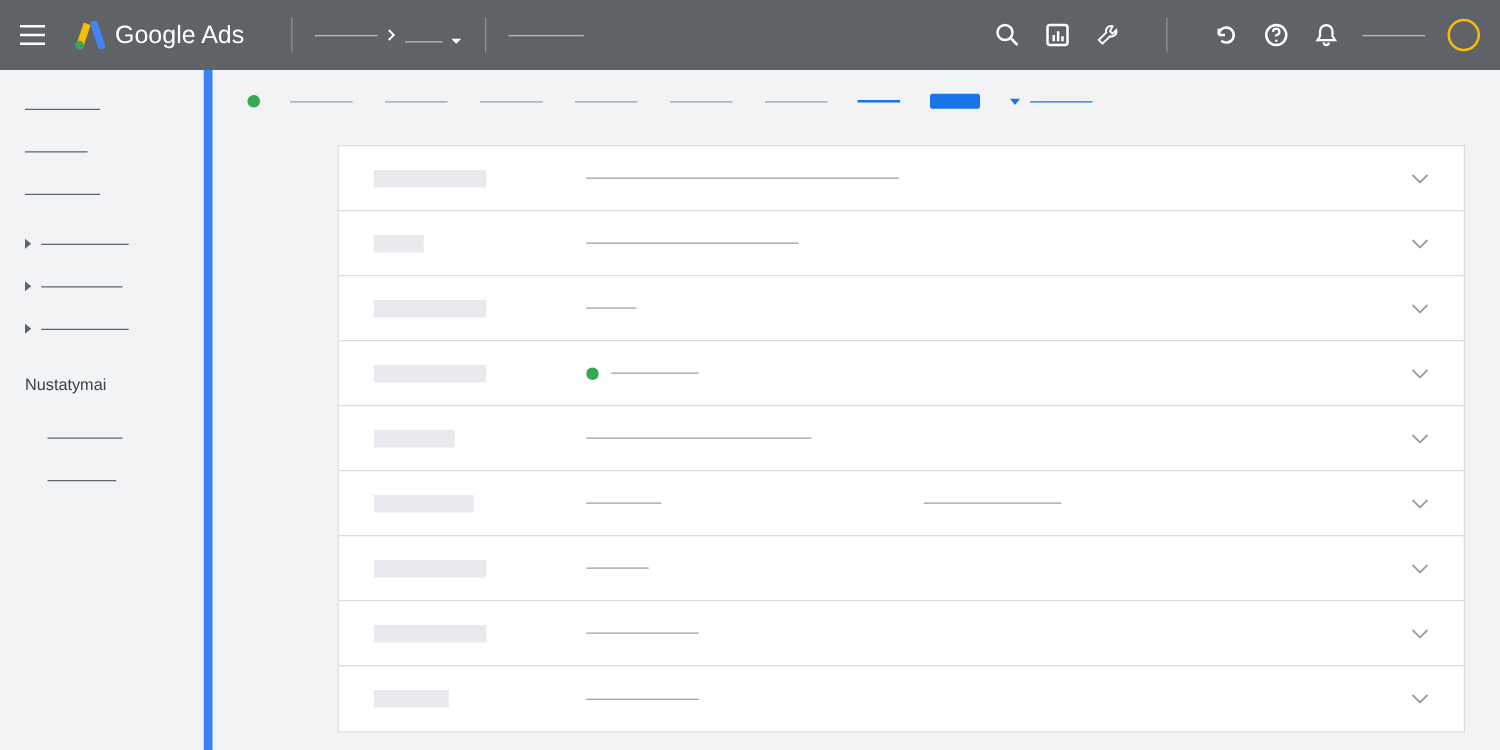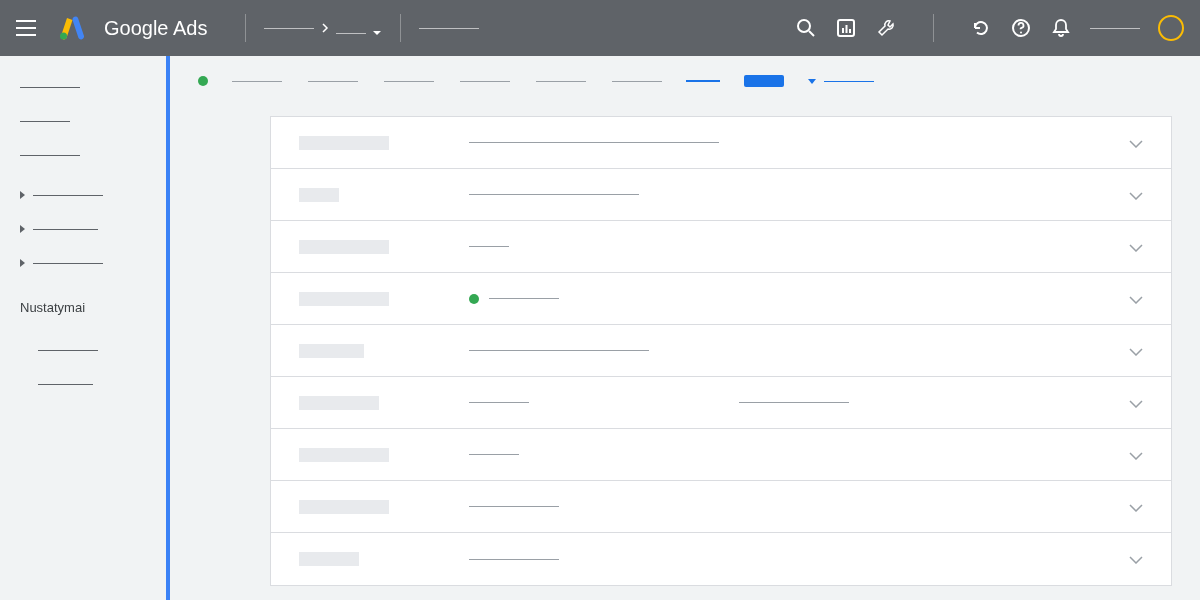--- a/index.html
+++ b/index.html
@@ -2,33 +2,33 @@
 <html><head>
 <meta charset="utf-8">
 <style>
 * { margin: 0; padding: 0; box-sizing: border-box; font-family: Arial, sans-serif; }
 body { background: #f1f3f4; width: 1200px; height: 600px; overflow: hidden; }
 
 
 .header { height: 56px; background: #5f6368; display: flex; align-items: center; padding: 0 16px; color: #fff; }
 .hamburger { width: 24px; height: 24px; display: flex; flex-direction: column; justify-content: center; gap: 5px; cursor: pointer; margin-right: 18px; }
 .hamburger span { height: 2px; background: #fff; width: 20px; }
-.logo { display: flex; align-items: center; gap: 20px; margin-right: 20px; }
+.logo { display: flex; align-items: center; gap: 8px; margin-right: 20px; }
 .logo-text { font-size: 20px; font-weight: 400; color: #fff; }
 .vdiv { width: 1px; height: 28px; background: rgba(255,255,255,0.3); margin: 0 18px; }
 .acct-selector { display: flex; align-items: center; gap: 6px; cursor: pointer; }
 .line-placeholder { height: 1px; background: rgba(255,255,255,0.6); }
 .header-right { margin-left: auto; display: flex; align-items: center; gap: 18px; }
 .header-icon { width: 22px; height: 22px; display: flex; align-items: center; justify-content: center; cursor: pointer; }
 .header-text-link .line-placeholder { width: 50px; }
 .circle-avatar { width: 26px; height: 26px; border: 2px solid #fbbc04; border-radius: 50%; cursor: pointer; }
 
 
 .layout { display: flex; height: calc(100% - 56px); }
-.sidebar { width: 170px; padding: 20px 0 0 20px; border-right: 4px solid #3b82f6; }
+.sidebar { width: 170px; padding: 20px 0 0 20px; border-right: 7px solid #3b82f6; }
 .sidebar-section { margin-bottom: 18px; }
 .sidebar-item { display: flex; align-items: center; gap: 8px; height: 22px; margin-bottom: 12px; cursor: pointer; }
 .sidebar-caret { width: 0; height: 0; border-top: 4px solid transparent; border-bottom: 4px solid transparent; border-left: 5px solid #5f6368; }
 .sidebar-line { height: 1px; background: #5f6368; width: 70px; }
 .sidebar-label { font-size: 13px; color: #3c4043; padding: 6px 0; }
 
 
 .main { flex: 1; overflow-y: auto; }
 .subheader { height: 50px; display: flex; align-items: center; padding: 0 28px; gap: 24px; }
 .status-dot { width: 10px; height: 10px; border-radius: 50%; background: #34a853; }

